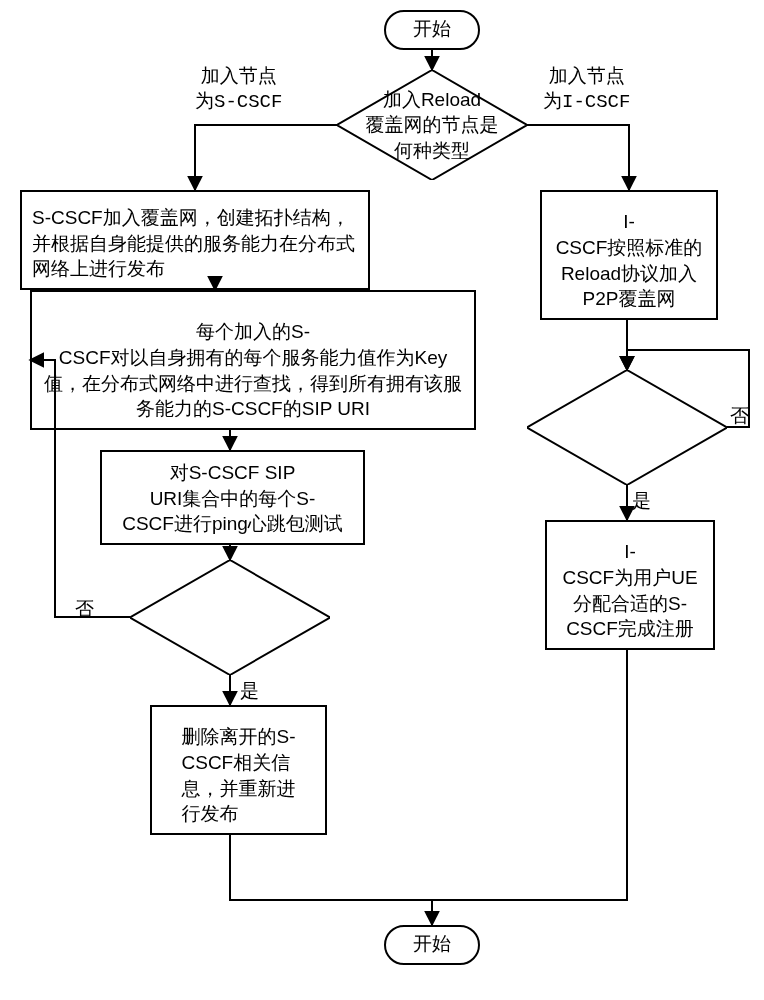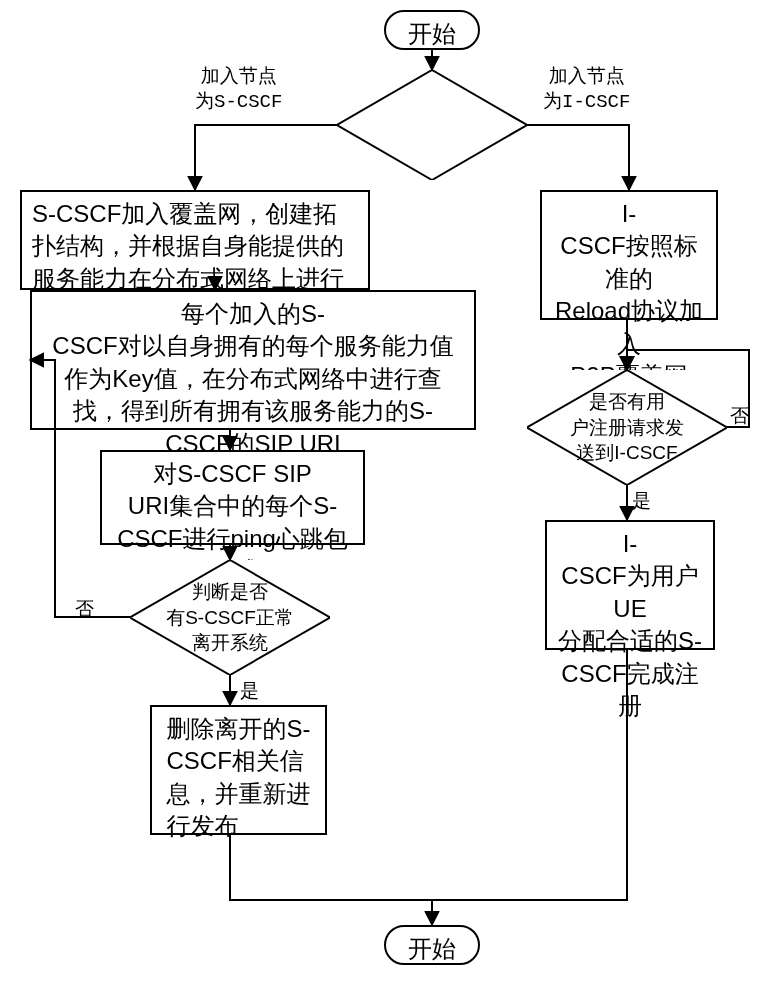--- a/index.html
+++ b/index.html
@@ -9,26 +9,26 @@
     font-family: "Microsoft YaHei", "SimSun", sans-serif;
     width: 764px;
     height: 1000px;
     position: relative;
   }
   .box {
     position: absolute;
     border: 2px solid #000;
     background: #fff;
     display: flex;
-    align-items: flex-start;
+    align-items: flex-end;
     justify-content: center;
     text-align: center;
     padding: 6px 10px;
     box-sizing: border-box;
-    font-size: 24px;
+    font-size: 19px;
     line-height: 1.35;
   }
   .rounded {
     border-radius: 20px;
   }
   .diamond {
     position: absolute;
     background: #fff;
     display: flex;
     align-items: center;
@@ -67,20 +67,23 @@
 <body>
 
 <div class="box rounded" style="left:384px; top:10px; width:96px; height:40px;">
   <span>开始</span>
 </div>
 
 <div class="diamond" style="left:337px; top:70px; width:190px; height:110px;">
   <svg class="diamond-shape" viewBox="0 0 190 110">
     <polygon points="95,0 190,55 95,110 0,55" fill="#fff" stroke="#000" stroke-width="2"></polygon>
   </svg>
+  <div class="diamond-text" style="white-space:pre-line;">加入Reload
+覆盖网的节点是
+何种类型</div>
 </div>
 
 <div class="label" style="left:195px; top:65px; white-space:pre-line;">加入节点
 为S-CSCF</div>
 <div class="label" style="left:543px; top:65px; white-space:pre-line;">加入节点
 为I-CSCF</div>
 
 <div class="box" style="left:20px; top:190px; width:350px; height:100px; text-align:left; justify-content:flex-start;">
   <span style="text-align:left; white-space:normal;">S-CSCF加入覆盖网，创建拓扑结构，并根据自身能提供的服务能力在分布式网络上进行发布</span>
 </div>
@@ -93,23 +96,20 @@
 <div class="box" style="left:100px; top:450px; width:265px; height:95px;">
   <span style="white-space:pre-line;">对S-CSCF SIP
 URI集合中的每个S-
 CSCF进行ping心跳包测试</span>
 </div>
 
 <div class="diamond" style="left:130px; top:560px; width:200px; height:115px;">
   <svg class="diamond-shape" viewBox="0 0 200 115">
     <polygon points="100,0 200,57.5 100,115 0,57.5" fill="#fff" stroke="#000" stroke-width="2"></polygon>
   </svg>
-  <div class="diamond-text" style="white-space:pre-line;">判断是否
-有S-CSCF正常
-离开系统</div>
 </div>
 
 <div class="label" style="left:75px; top:598px;">否</div>
 <div class="label" style="left:240px; top:680px;">是</div>
 
 <div class="box" style="left:150px; top:705px; width:177px; height:130px;">
   <span style="white-space:pre-line; text-align:left;">删除离开的S-
 CSCF相关信
 息，并重新进
 行发布</span>
@@ -119,23 +119,20 @@
   <span style="white-space:pre-line;">I-
 CSCF按照标准的
 Reload协议加入
 P2P覆盖网</span>
 </div>
 
 <div class="diamond" style="left:527px; top:370px; width:200px; height:115px;">
   <svg class="diamond-shape" viewBox="0 0 200 115">
     <polygon points="100,0 200,57.5 100,115 0,57.5" fill="#fff" stroke="#000" stroke-width="2"></polygon>
   </svg>
-  <div class="diamond-text" style="white-space:pre-line;">是否有用
-户注册请求发
-送到I-CSCF</div>
 </div>
 
 <div class="label" style="left:632px; top:490px;">是</div>
 <div class="label" style="left:730px; top:405px;">否</div>
 
 <div class="box" style="left:545px; top:520px; width:170px; height:130px;">
   <span style="white-space:pre-line;">I-
 CSCF为用户UE
 分配合适的S-
 CSCF完成注册</span>

